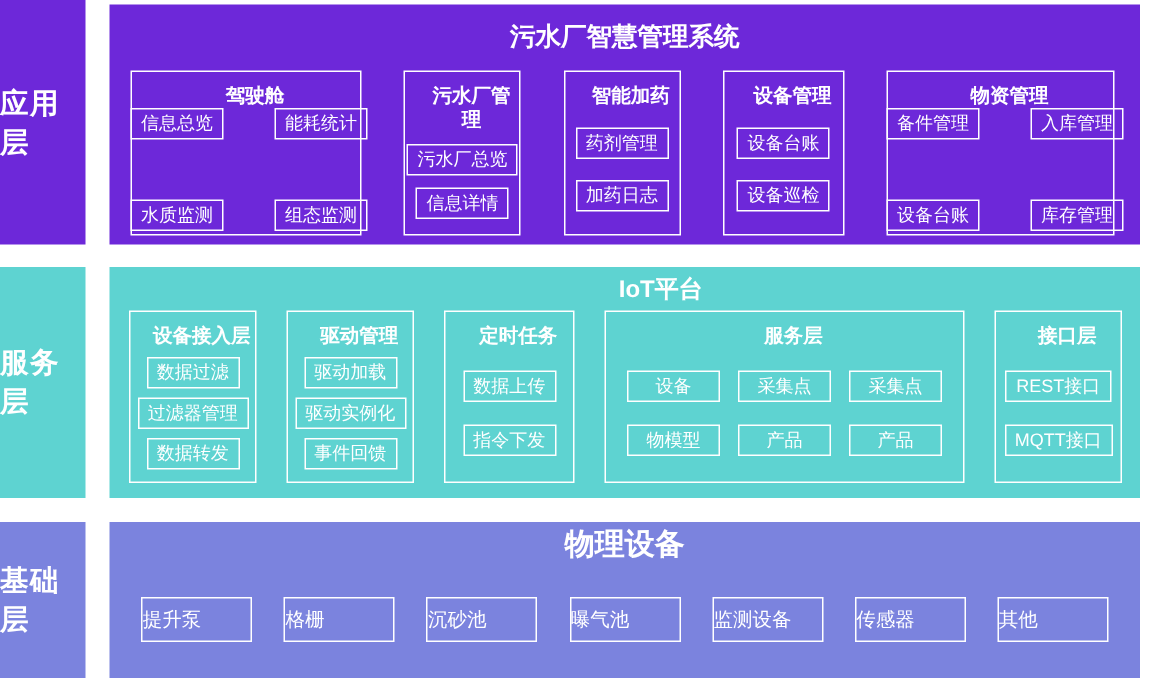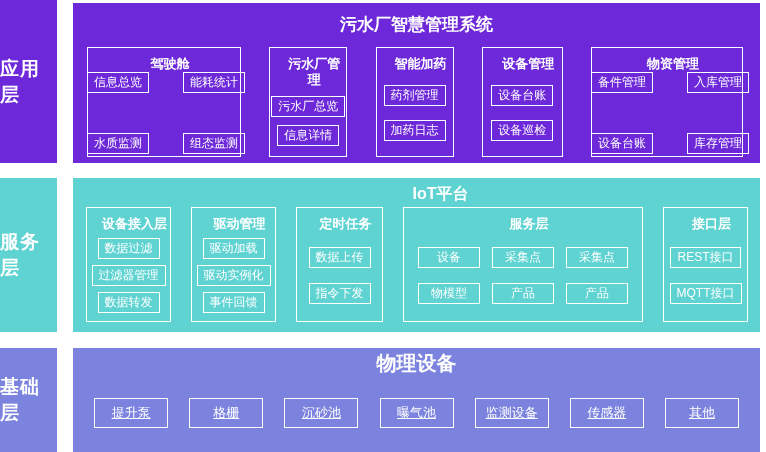--- a/index.html
+++ b/index.html
@@ -57,23 +57,22 @@
     font-size:12px;line-height:15px;
     padding:2px 6px;text-align:center;white-space:nowrap;
     min-width:56px;box-sizing:border-box;
   }
   .cols-3 .chip{min-width:62px;}
 
   .base-items{flex:1;display:flex;align-items:center;justify-content:space-evenly;}
   .base-chip{
     border:1px solid #fff;
     font-size:13px;line-height:16px;
-    padding:6px 0;min-width:72px;text-align:center;white-space:nowrap;
+    padding:6px 0;min-width:72px;white-space:nowrap;
     box-sizing:content-box;
-    text-decoration:underline;
   }
 </style>
 </head>
 <body>
 
 <div class="canvas">
 
   <div class="row row-app">
     <div class="layer-label bg-app">
       <span>应用层</span>

